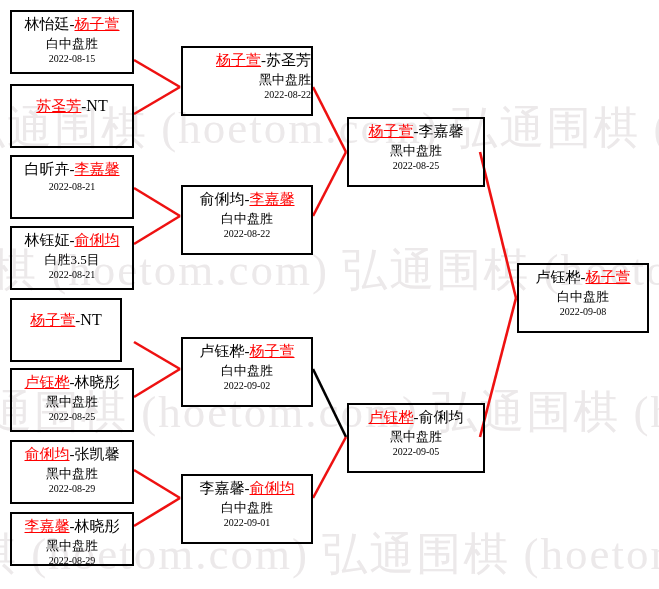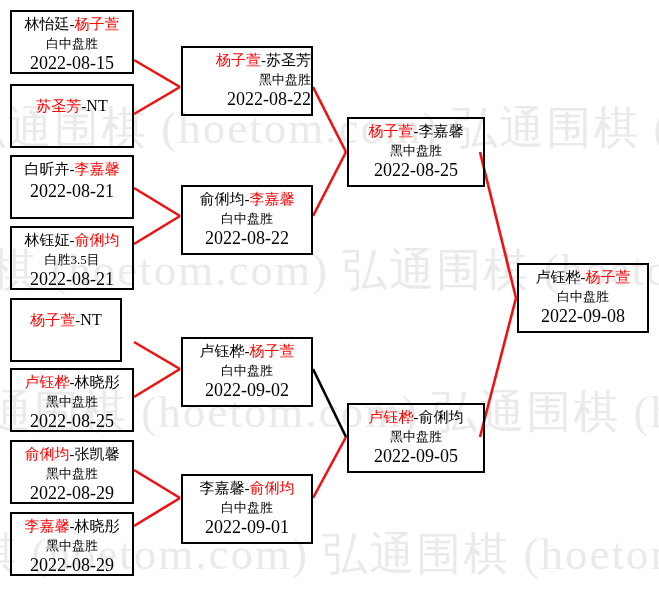--- a/index.html
+++ b/index.html
@@ -53,25 +53,25 @@
   .match .players{
     font-size:15px;
     white-space:nowrap;
     margin-top:3px;
   }
   .match .result{
     font-size:13px;
     white-space:nowrap;
   }
   .match .date{
-    font-size:18px;
+    font-size:10px;
     white-space:nowrap;
     font-family:"Liberation Serif","DejaVu Serif",serif;
   }
-  .win{color:#ff0000;}
+  .win{color:#ff0000;text-decoration:underline;}
   .lose{color:#000000;}
   .sep{color:#000000;}
   .nt{color:#000000;font-size:16px;}
   .bye .players{margin-top:9px;}
 </style>
 </head>
 <body>
 
 <div id="bracket">
 
@@ -149,21 +149,21 @@
   </div>
 
   <div class="match" style="left:10px;top:440px;width:124px;height:64px;">
     <div class="players">
       <span class="win">俞俐均</span><span class="sep">-</span><span class="lose">张凯馨</span>
     </div>
     <div class="result">黑中盘胜</div>
     <div class="date">2022-08-29</div>
   </div>
 
-  <div class="match" style="left:10px;top:512px;width:124px;height:64px;">
+  <div class="match" style="left:10px;top:512px;width:124px;height:54px;">
     <div class="players">
       <span class="win">李嘉馨</span><span class="sep">-</span><span class="lose">林晓彤</span>
     </div>
     <div class="result">黑中盘胜</div>
     <div class="date">2022-08-29</div>
   </div>
 
   <div class="match" style="left:181px;top:46px;width:132px;height:70px;text-align:right;">
     <div class="players">
       <span class="win">杨子萱</span><span class="sep">-</span><span class="lose">苏圣芳</span>

